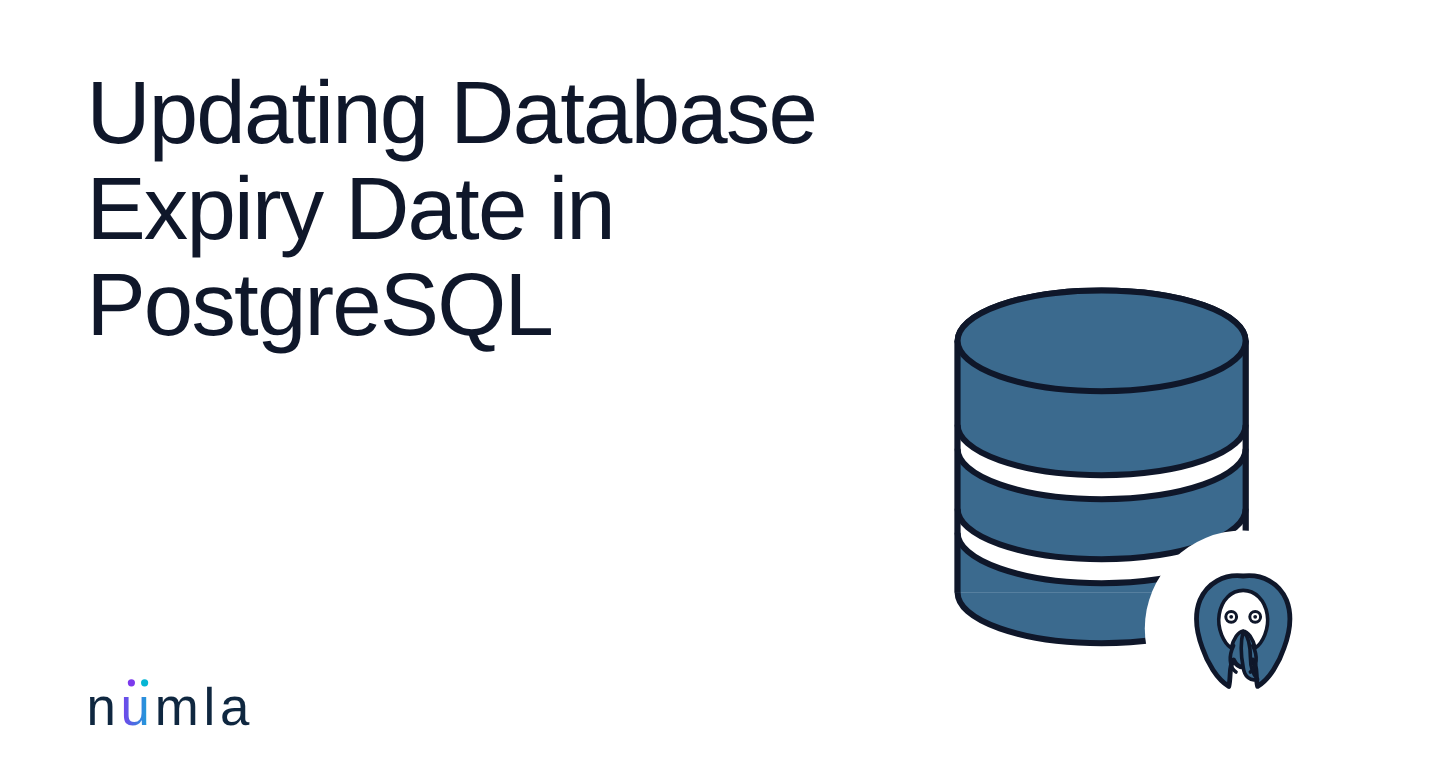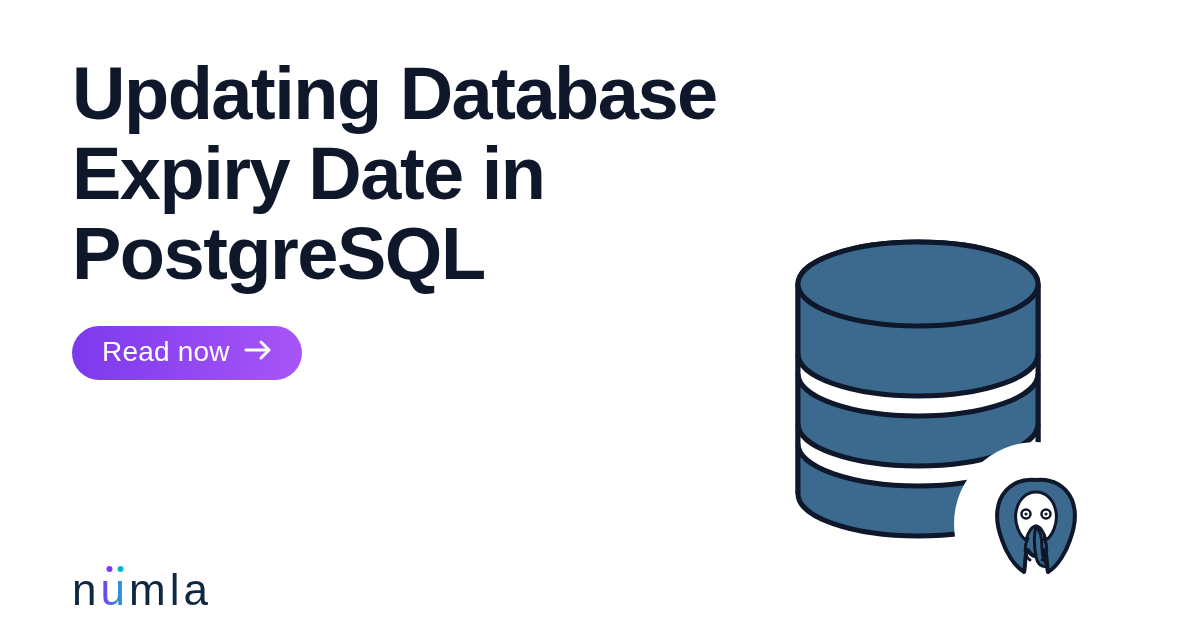--- a/index.html
+++ b/index.html
@@ -11,21 +11,21 @@
     overflow: hidden;
   }
   .card {
     position: relative;
     width: 100%;
     height: 100%;
     padding: 54px 72px 40px 72px;
   }
   .title {
     font-size: 74px;
-    font-weight: 700;
+    font-weight: 400;
     line-height: 1.08;
     letter-spacing: -1.5px;
     color: #0f172a;
     max-width: 780px;
   }
   .cta {
     margin-top: 32px;
     display: inline-flex;
     align-items: center;
     gap: 14px;
@@ -88,29 +88,20 @@
   }
   .illus svg { width: 100%; height: 100%; overflow: visible; }
 </style>
 </head>
 <body>
 
 <div class="card">
 
   <h1 class="title">Updating Database Expiry Date in PostgreSQL</h1>
 
-  <button class="cta">
-    <span>Read now</span>
-    <span class="arrow">
-      <svg width="28" height="22" viewBox="0 0 28 22" fill="none">
-        <path d="M2 11 H24" stroke="#ffffff" stroke-width="3" stroke-linecap="round"></path>
-        <path d="M17 3 L25 11 L17 19" stroke="#ffffff" stroke-width="3" stroke-linecap="round" stroke-linejoin="round" fill="none"></path>
-      </svg>
-    </span>
-  </button>
 
   <div class="brand" aria-label="numla">
     <span>n</span>
     <span class="u-wrap">
       <span class="dots">
         <span class="d1"></span>
         <span class="d2"></span>
       </span>
       <span class="grad-letter">u</span>
     </span>

